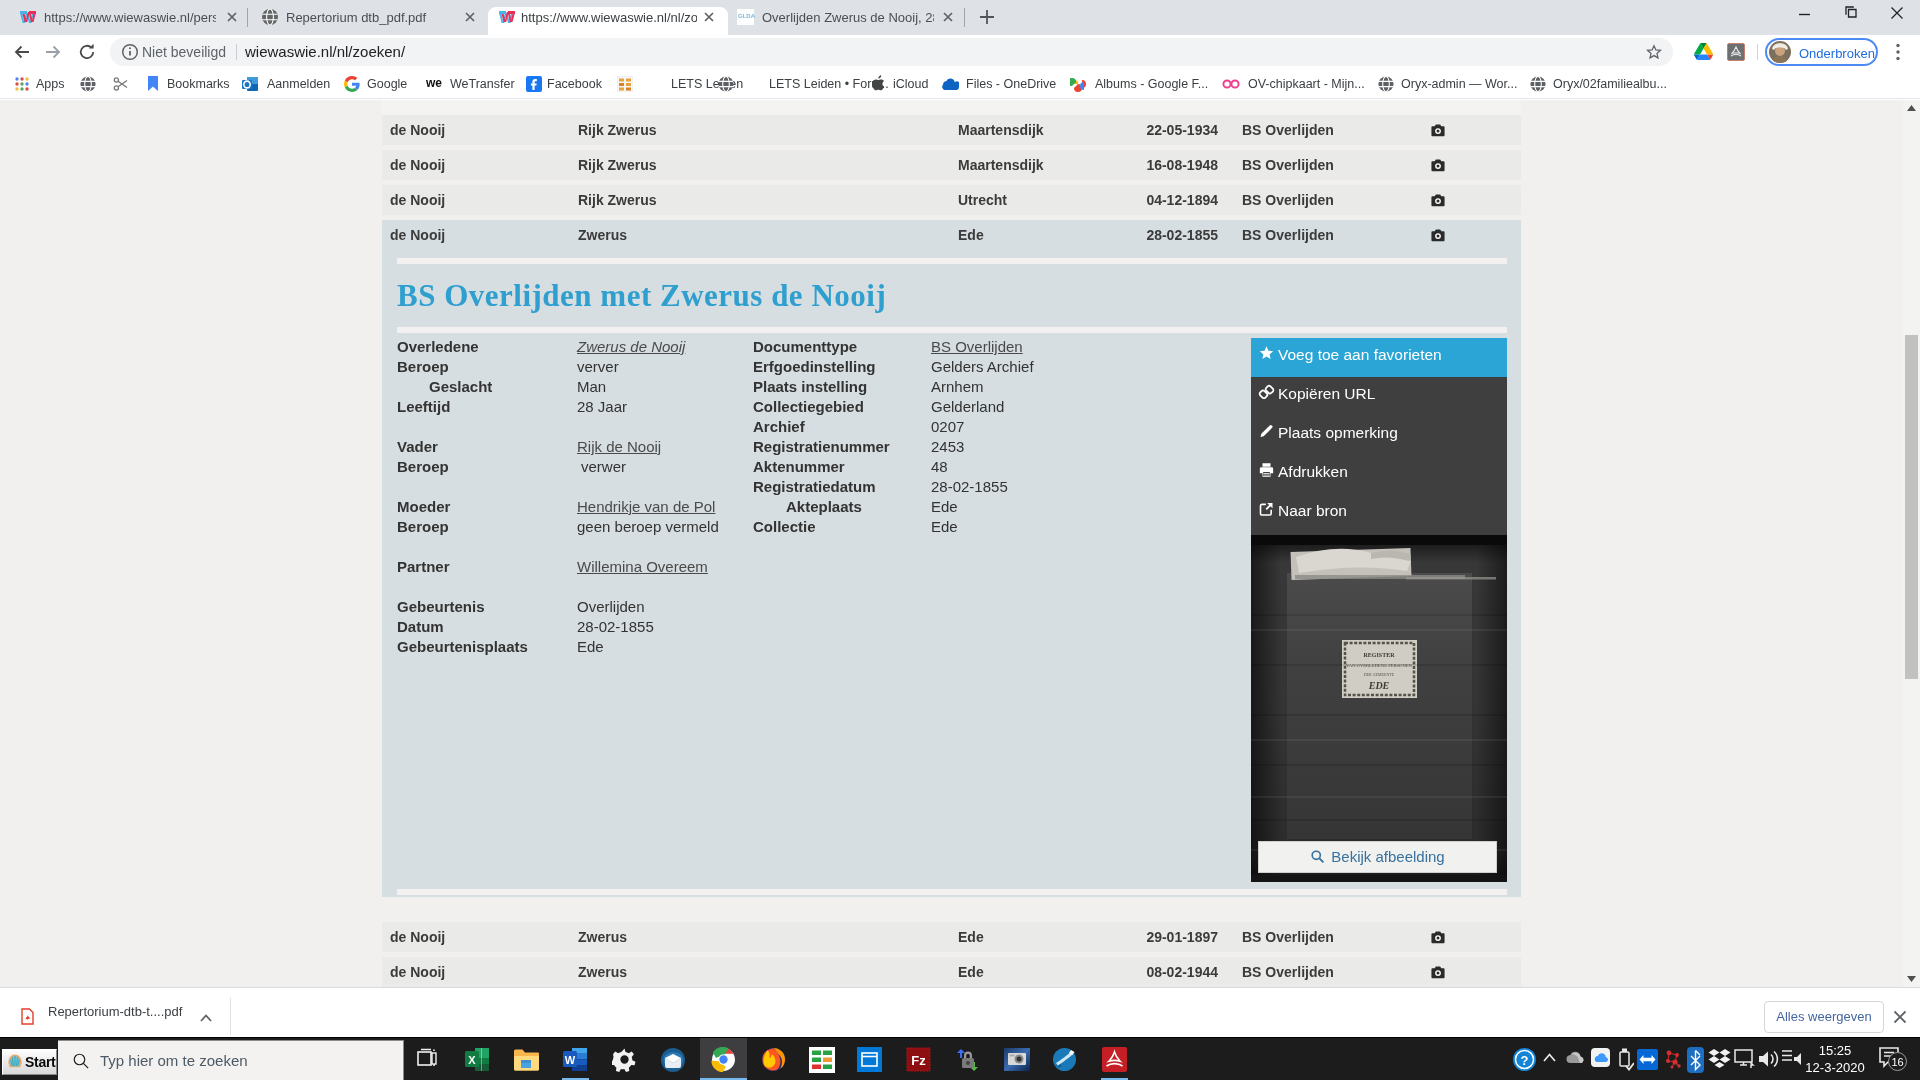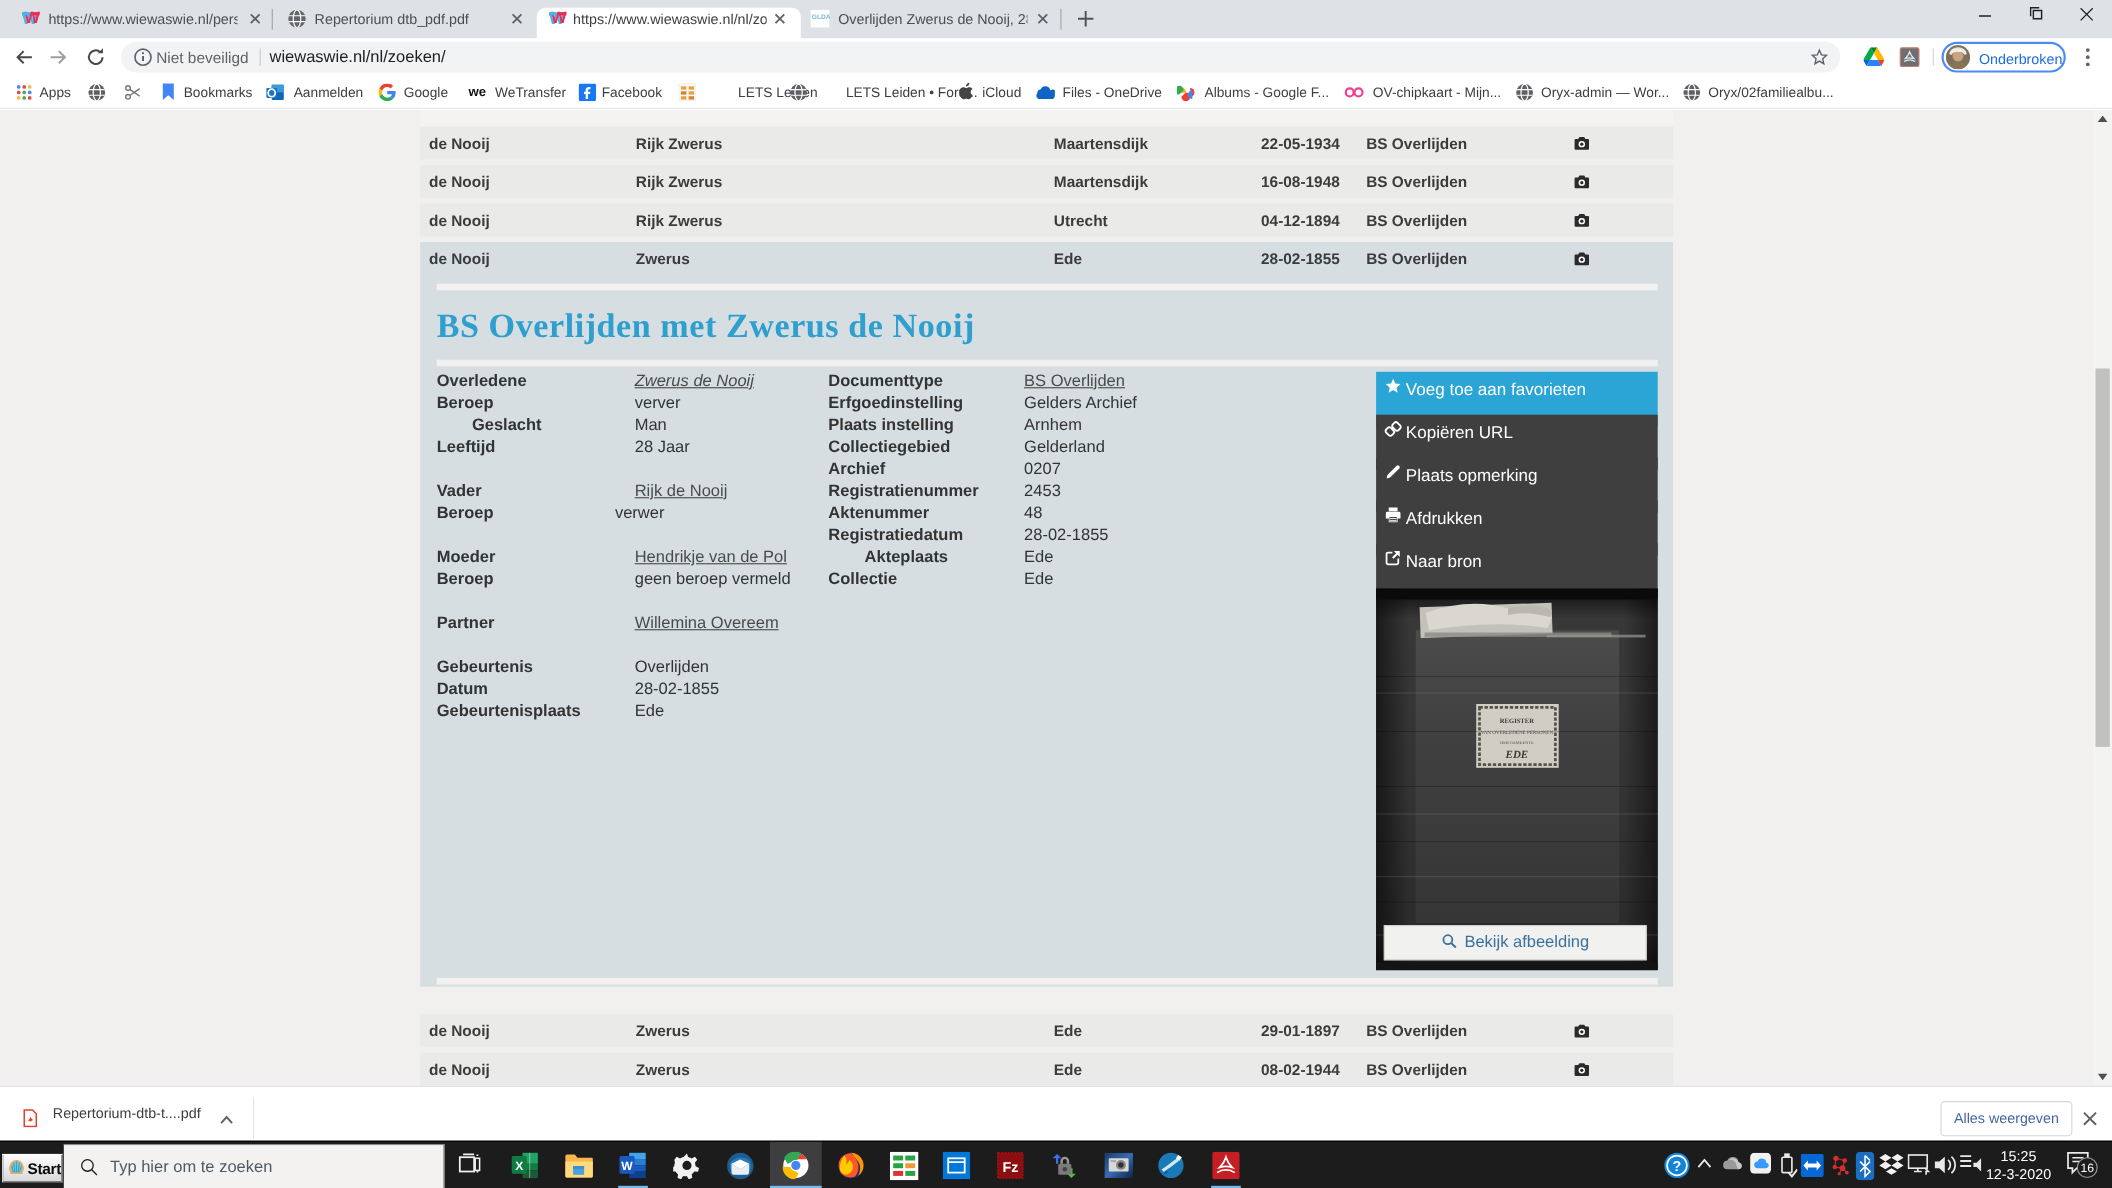--- a/index.html
+++ b/index.html
@@ -310,21 +310,21 @@
         <div class="val lnk" style="left:195px;top:118px;font-style:italic;">Zwerus de Nooij</div>
       <div class="lbl" style="left:15px;top:138px;">Beroep</div>
         <div class="val" style="left:195px;top:138px;">verver</div>
       <div class="lbl" style="left:3px;top:158px;margin-left:44px;">Geslacht</div>
         <div class="val" style="left:195px;top:158px;">Man</div>
       <div class="lbl" style="left:15px;top:178px;">Leeftijd</div>
         <div class="val" style="left:195px;top:178px;">28 Jaar</div>
       <div class="lbl" style="left:15px;top:218px;">Vader</div>
         <div class="val lnk" style="left:195px;top:218px;">Rijk de Nooij</div>
       <div class="lbl" style="left:15px;top:238px;">Beroep</div>
-        <div class="val" style="left:177px;top:238px;text-align:right;">verwer</div>
+        <div class="val" style="left:199px;top:238px;text-align:right;">verwer</div>
       <div class="lbl" style="left:15px;top:278px;">Moeder</div>
         <div class="val lnk" style="left:195px;top:278px;">Hendrikje van de Pol</div>
       <div class="lbl" style="left:15px;top:298px;">Beroep</div>
         <div class="val" style="left:195px;top:298px;">geen beroep vermeld</div>
       <div class="lbl" style="left:15px;top:338px;">Partner</div>
         <div class="val lnk" style="left:195px;top:338px;">Willemina Overeem</div>
       <div class="lbl" style="left:15px;top:378px;">Gebeurtenis</div>
         <div class="val" style="left:195px;top:378px;">Overlijden</div>
       <div class="lbl" style="left:15px;top:398px;">Datum</div>
         <div class="val" style="left:195px;top:398px;">28-02-1855</div>

